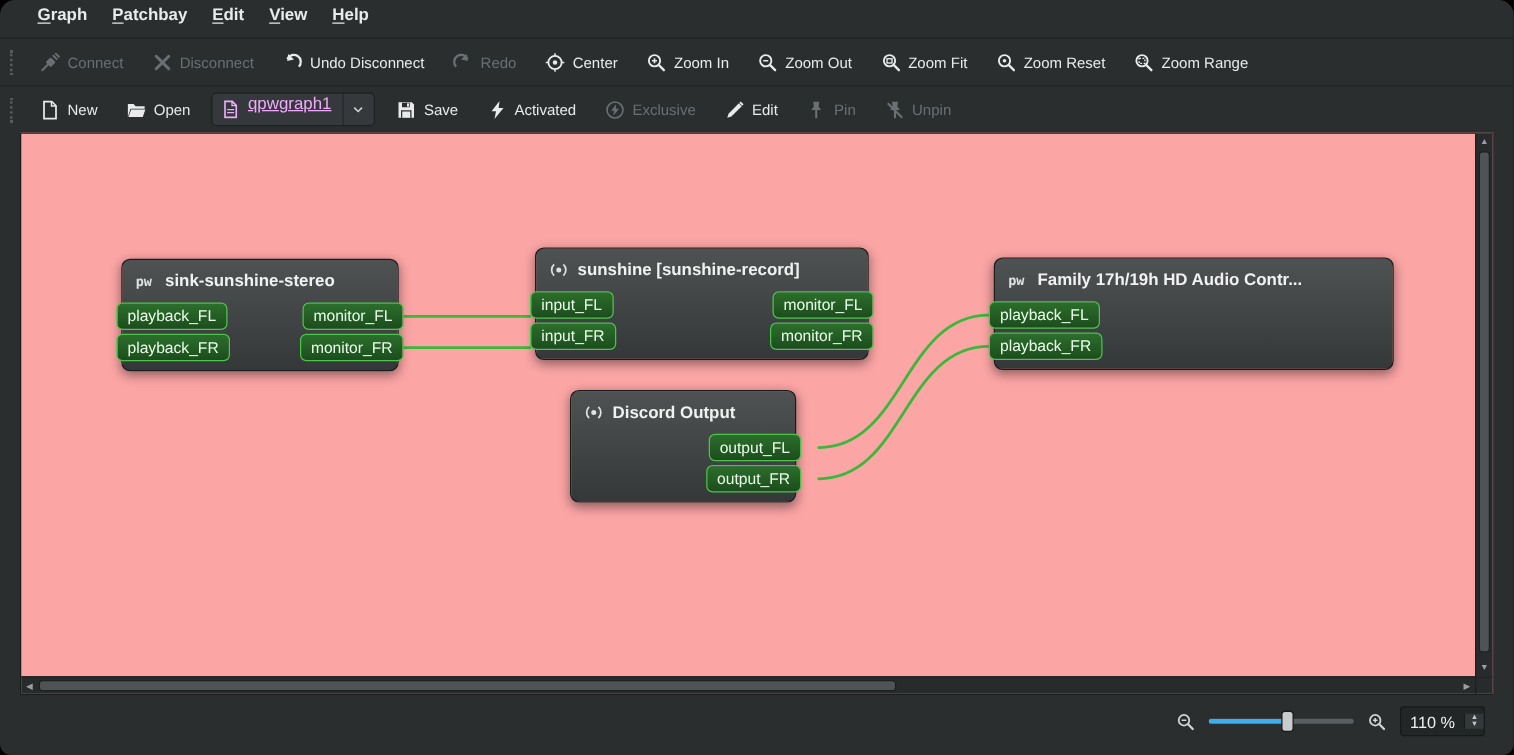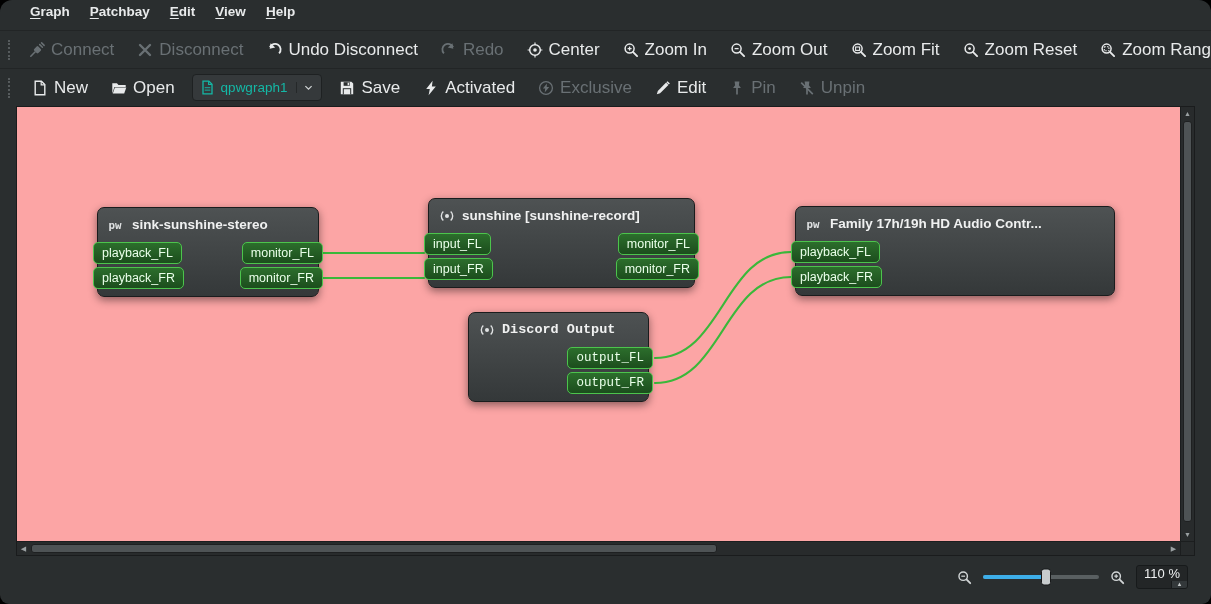--- a/index.html
+++ b/index.html
@@ -12,26 +12,26 @@
   .winbtn{width:24px;height:24px;border-radius:50%;background:#3a3d3e;border:none;color:#e9eaea;display:flex;align-items:center;justify-content:center;padding:0;}
   .gl-min{display:block;width:9px;height:2px;background:currentColor;border-radius:1px;}
   .gl-max{display:block;width:8px;height:8px;border:1.4px solid currentColor;border-radius:1.5px;}
   
   .menubar{flex:0 0 30px;display:flex;padding:0 20px;font-weight:bold;}
   .menu-item{color:#e8eaeb;font-size:13.5px;padding:4px 10px;border-radius:3px;}
   .menu-item u{text-underline-offset:2px;}
   
   .toolbar{flex:0 0 38px;display:flex;align-items:center;gap:5px;padding:0 6px;border-top:1px solid #222526;}
   .tb-handle{width:5px;height:20px;border-left:2px dotted #565b5d;margin:0 5px 0 2px;}
-  .tbtn{display:flex;align-items:center;gap:6px;background:none;border:none;padding:5px 9px;border-radius:3px;color:#e8eaeb;font-size:17px;font-family:inherit;}
+  .tbtn{display:flex;align-items:center;gap:6px;background:none;border:none;padding:5px 9px;border-radius:3px;color:#e8eaeb;font-size:12px;font-family:inherit;}
   .tbtn.disabled{color:#697074;}
   .icon{display:inline-flex;align-items:center;justify-content:center;}
   .tbtn .icon svg,.combo .icon svg{display:block;}
   .tlabel{white-space:nowrap;}
-  .combo{display:flex;align-items:center;gap:6px;height:27px;padding:0 7px;background:#35393b;border:1px solid #1e2122;border-radius:4px;color:#14b8a6;font-size:13.5px;margin:0 3px;}
+  .combo{display:flex;gap:6px;height:27px;padding:0 7px;background:#35393b;border:1px solid #1e2122;border-radius:4px;color:#f0abfc;font-size:13.5px;margin:0 3px;text-decoration:underline;}
   .combo .combo-arrow{margin-left:3px;padding-left:6px;border-left:1px solid #252829;color:#cfd3d4;}
   
   .main{flex:1;margin:0 16px;border:1px solid #1a1c1d;display:grid;grid-template-columns:1fr 14px;grid-template-rows:1fr 14px;min-height:0;background:#fca5a5;}
   .canvas{grid-row:1;grid-column:1;position:relative;overflow:hidden;}
   .connections{position:absolute;left:0;top:0;z-index:1;pointer-events:none;}
   .node{position:absolute;z-index:2;background:linear-gradient(#4e5253,#343839);border:1px solid #1a1c1d;border-radius:7px;box-shadow:0 3px 9px rgba(0,0,0,0.45);}
   .node-header{display:flex;align-items:center;gap:7px;height:33px;padding:0 10px;color:#f0f1f1;font-size:13.5px;font-weight:bold;white-space:nowrap;overflow:hidden;}
   .node-icon{color:#dfe1e2;}
   .node-icon svg{display:block;}
   .node-body{padding:1px 4px 7px;display:flex;flex-direction:column;gap:3px;}
@@ -48,21 +48,21 @@
   .vthumb{position:absolute;left:2px;right:2px;top:14px;bottom:19px;background:#4e5355;border:1px solid #1e2021;border-radius:3px;}
   .hthumb{position:absolute;top:2px;bottom:2px;left:14px;width:59%;background:#4e5355;border:1px solid #1e2021;border-radius:3px;}
   
   .statusbar{flex:0 0 48px;display:flex;align-items:center;justify-content:flex-end;gap:11px;padding:0 23px 6px;}
   .sb-icon{color:#d2d6d7;}
   .sb-icon svg{width:15px;height:15px;display:block;}
   .slider{position:relative;width:116px;height:18px;}
   .slider-track{position:absolute;left:0;right:0;top:50%;transform:translateY(-50%);height:4px;background:#595f61;border-radius:2px;overflow:hidden;}
   .slider-fill{height:100%;background:#3daee9;}
   .slider-handle{position:absolute;top:50%;transform:translate(-50%,-50%);width:10px;height:17px;background:#c7cccd;border:1px solid #17191a;border-radius:3px;}
-  .spinbox{display:flex;align-items:flex-end;height:24px;background:#232627;border:1px solid #171a1b;border-radius:3px;overflow:hidden;flex-direction:column;}
+  .spinbox{display:flex;align-items:center;height:24px;background:#232627;border:1px solid #171a1b;border-radius:3px;overflow:hidden;}
   .spin-value{display:flex;align-items:center;padding:0 7px;color:#eef0f1;font-size:13px;}
   .spin-arrows{display:flex;flex-direction:column;width:16px;border-left:1px solid #171a1b;background:#33383a;}
   .spin-btn{flex:1;display:flex;align-items:center;justify-content:center;color:#c3c8c9;font-size:6px;background:none;border:none;padding:0;}
 </style>
 </head>
 <body>
 
 <div class="window">
 
 
@@ -332,21 +332,21 @@
           </div>
           <div class="node-body">
             <div class="port-row">
               <span class="port input">playback_FL</span>
             </div>
             <div class="port-row">
               <span class="port input">playback_FR</span>
             </div>
           </div>
         </div>
-        <div class="node" style="left: 451px; top: 205px; width: 181px; font-family: Liberation Mono, monospace;">
+        <div class="node" style="left: 439px; top: 205px; width: 181px;">
           <div class="node-header">
             <span class="icon node-icon">
               <svg viewBox="0 0 16 16" width="16" height="16">
                 <circle cx="8" cy="8" r="2" fill="currentColor"></circle>
                 <path d="M4.3 3.5 a6.1 6.1 0 0 0 0 9 M11.7 3.5 a6.1 6.1 0 0 1 0 9" fill="none" stroke="currentColor" stroke-width="1.4"></path>
               </svg>
             </span>
             <span class="node-title">Discord Output</span>
           </div>
           <div class="node-body">

